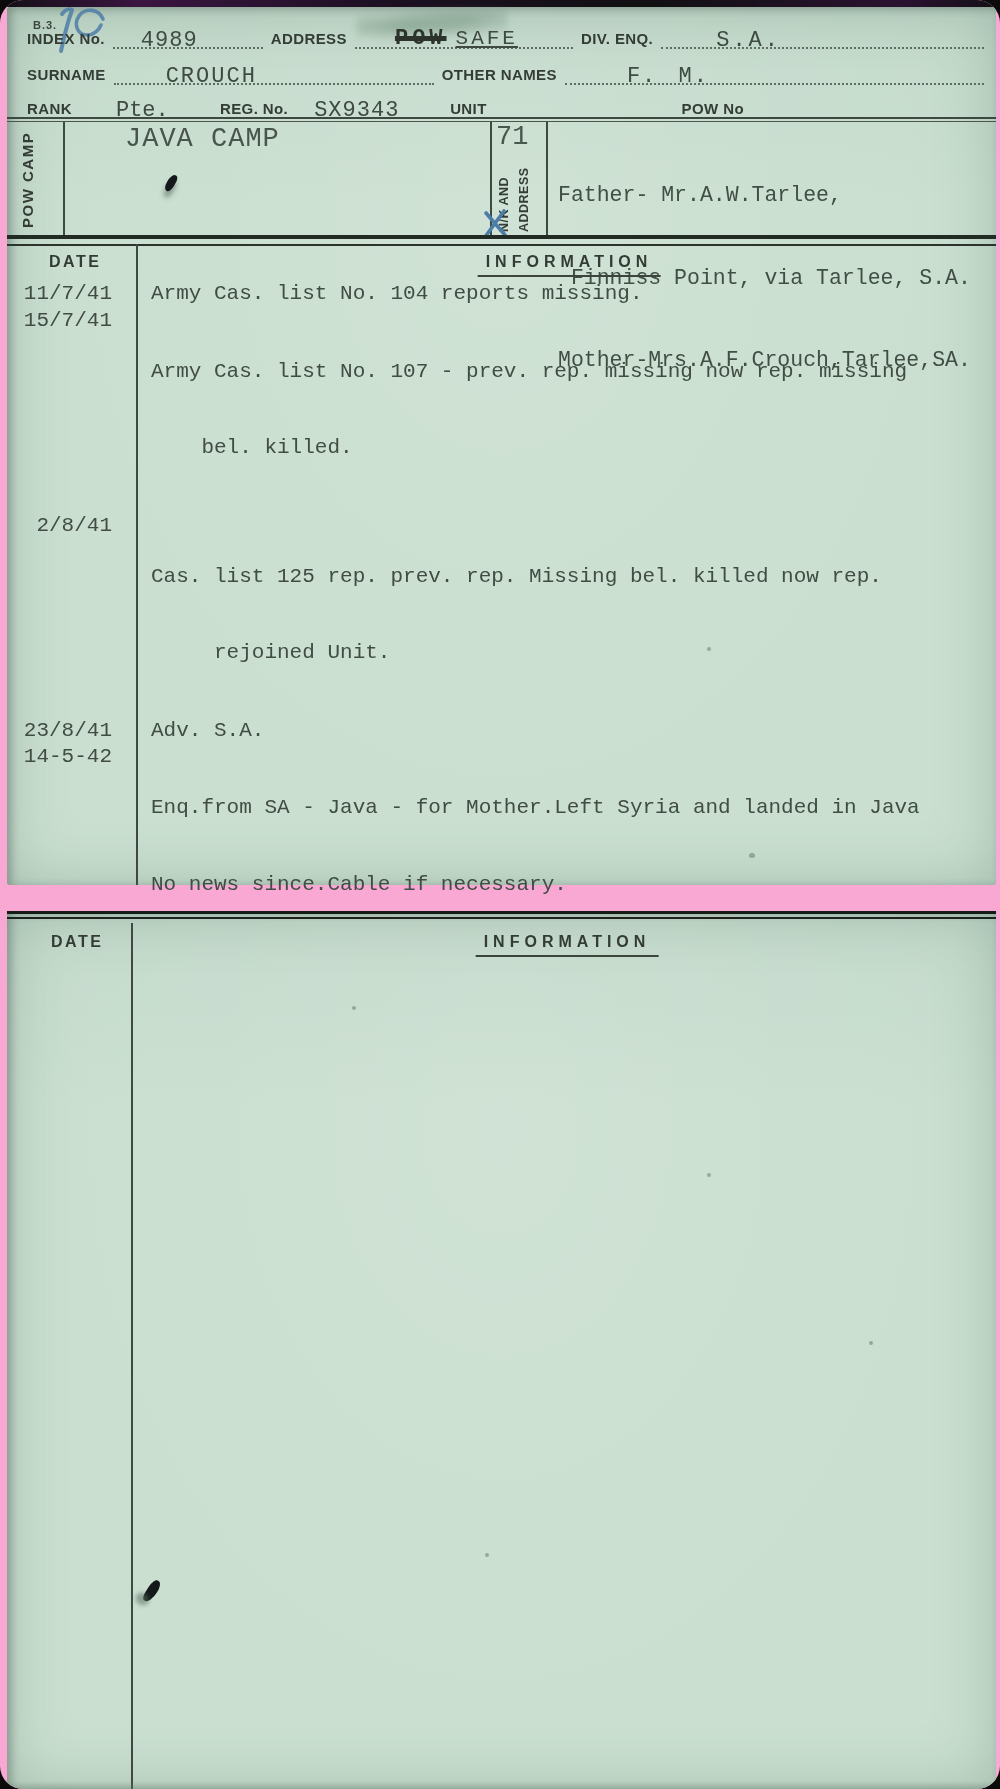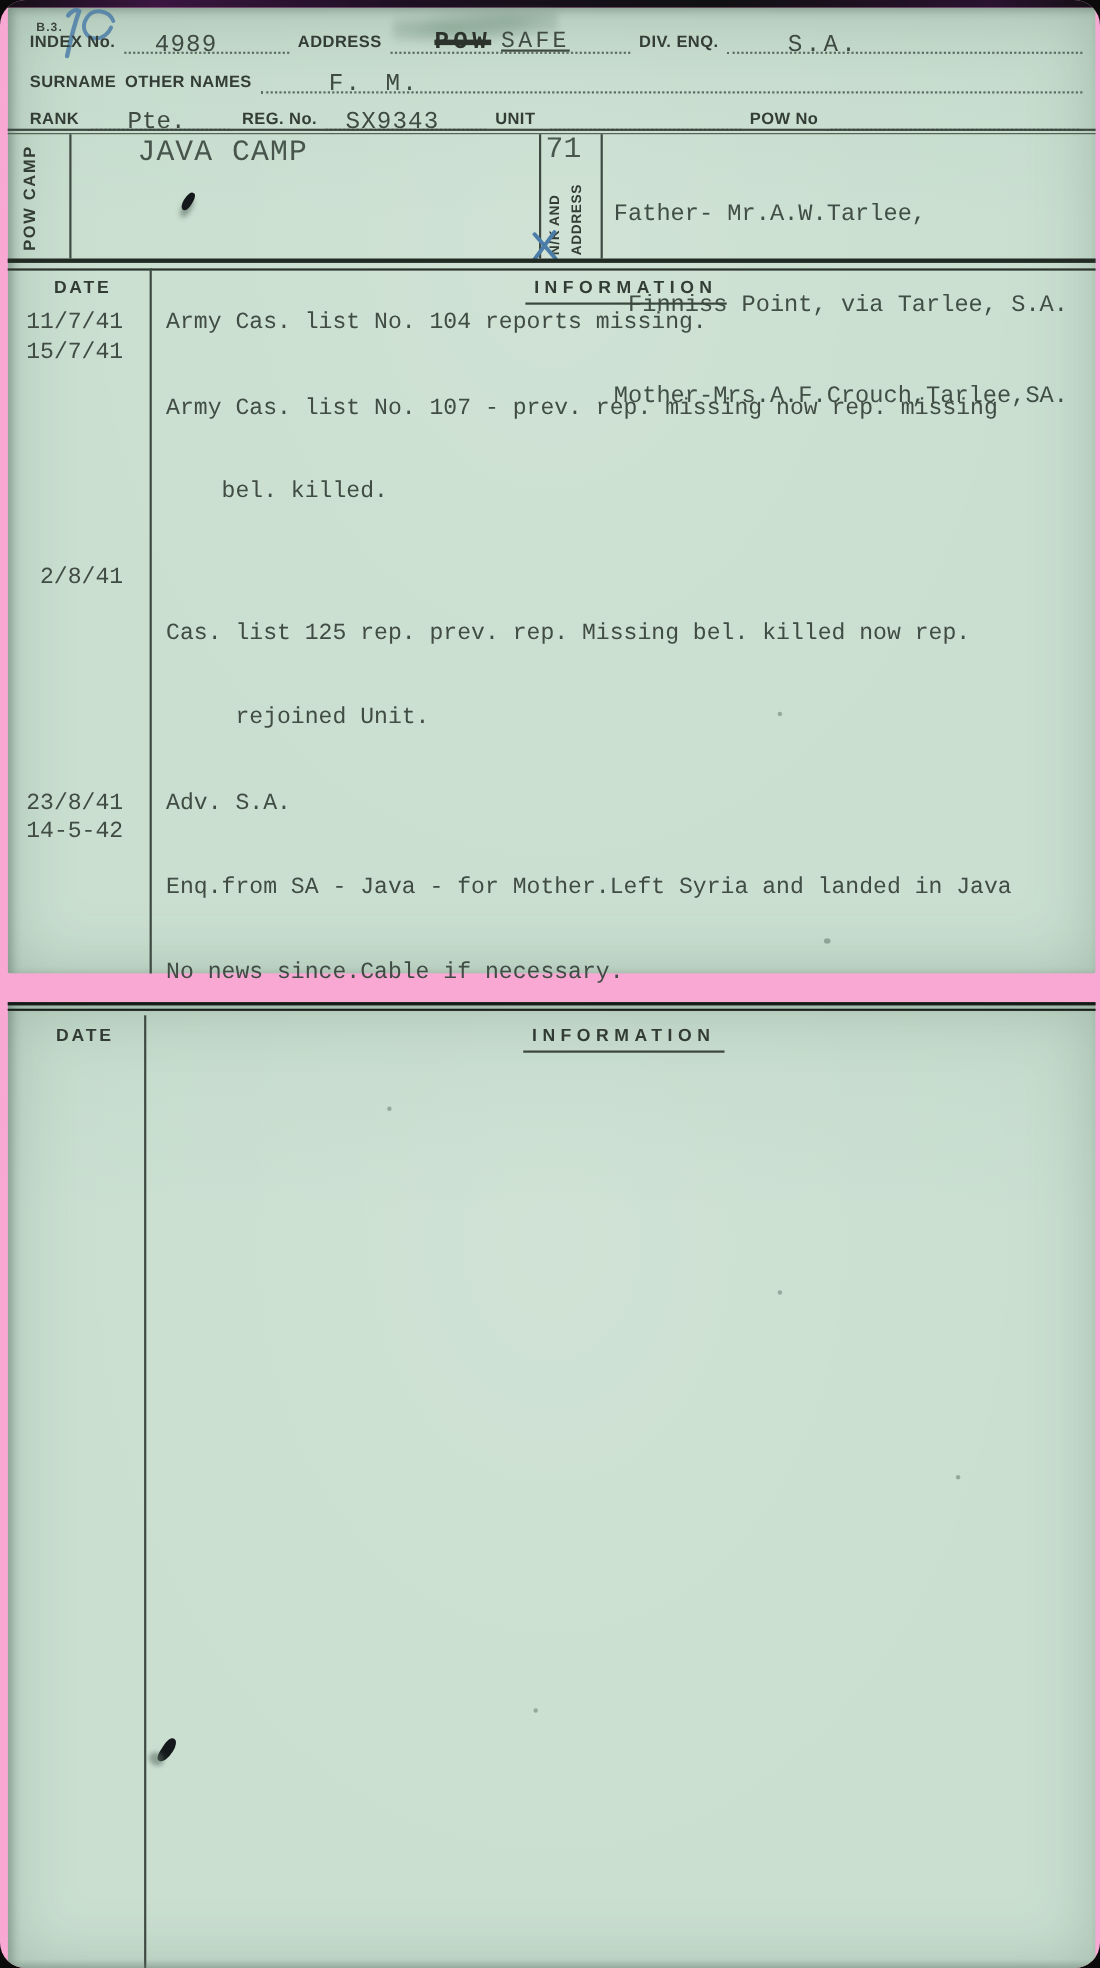--- a/index.html
+++ b/index.html
@@ -124,20 +124,23 @@
         <span class="typed safe">SAFE</span>
       </span>
       <span class="flabel">DIV. ENQ.</span>
       <span class="dotline grow">
           <span class="typed pl55 ls3">S.A.</span>
         </span>
     </div>
 
     <div class="frow frow2">
       <span class="flabel">SURNAME</span>
+      <span class="dotline w320">
+          <span class="typed pl52 ls2">CROUCH</span>
+        </span>
       <span class="flabel">OTHER NAMES</span>
       <span class="dotline grow">
           <span class="typed pl62 ls2 ws6">F. M.</span>
         </span>
     </div>
 
     <div class="frow frow3">
       <span class="flabel">RANK</span>
       <span class="dotline w132">
           <span class="typed pl36">Pte.</span>

